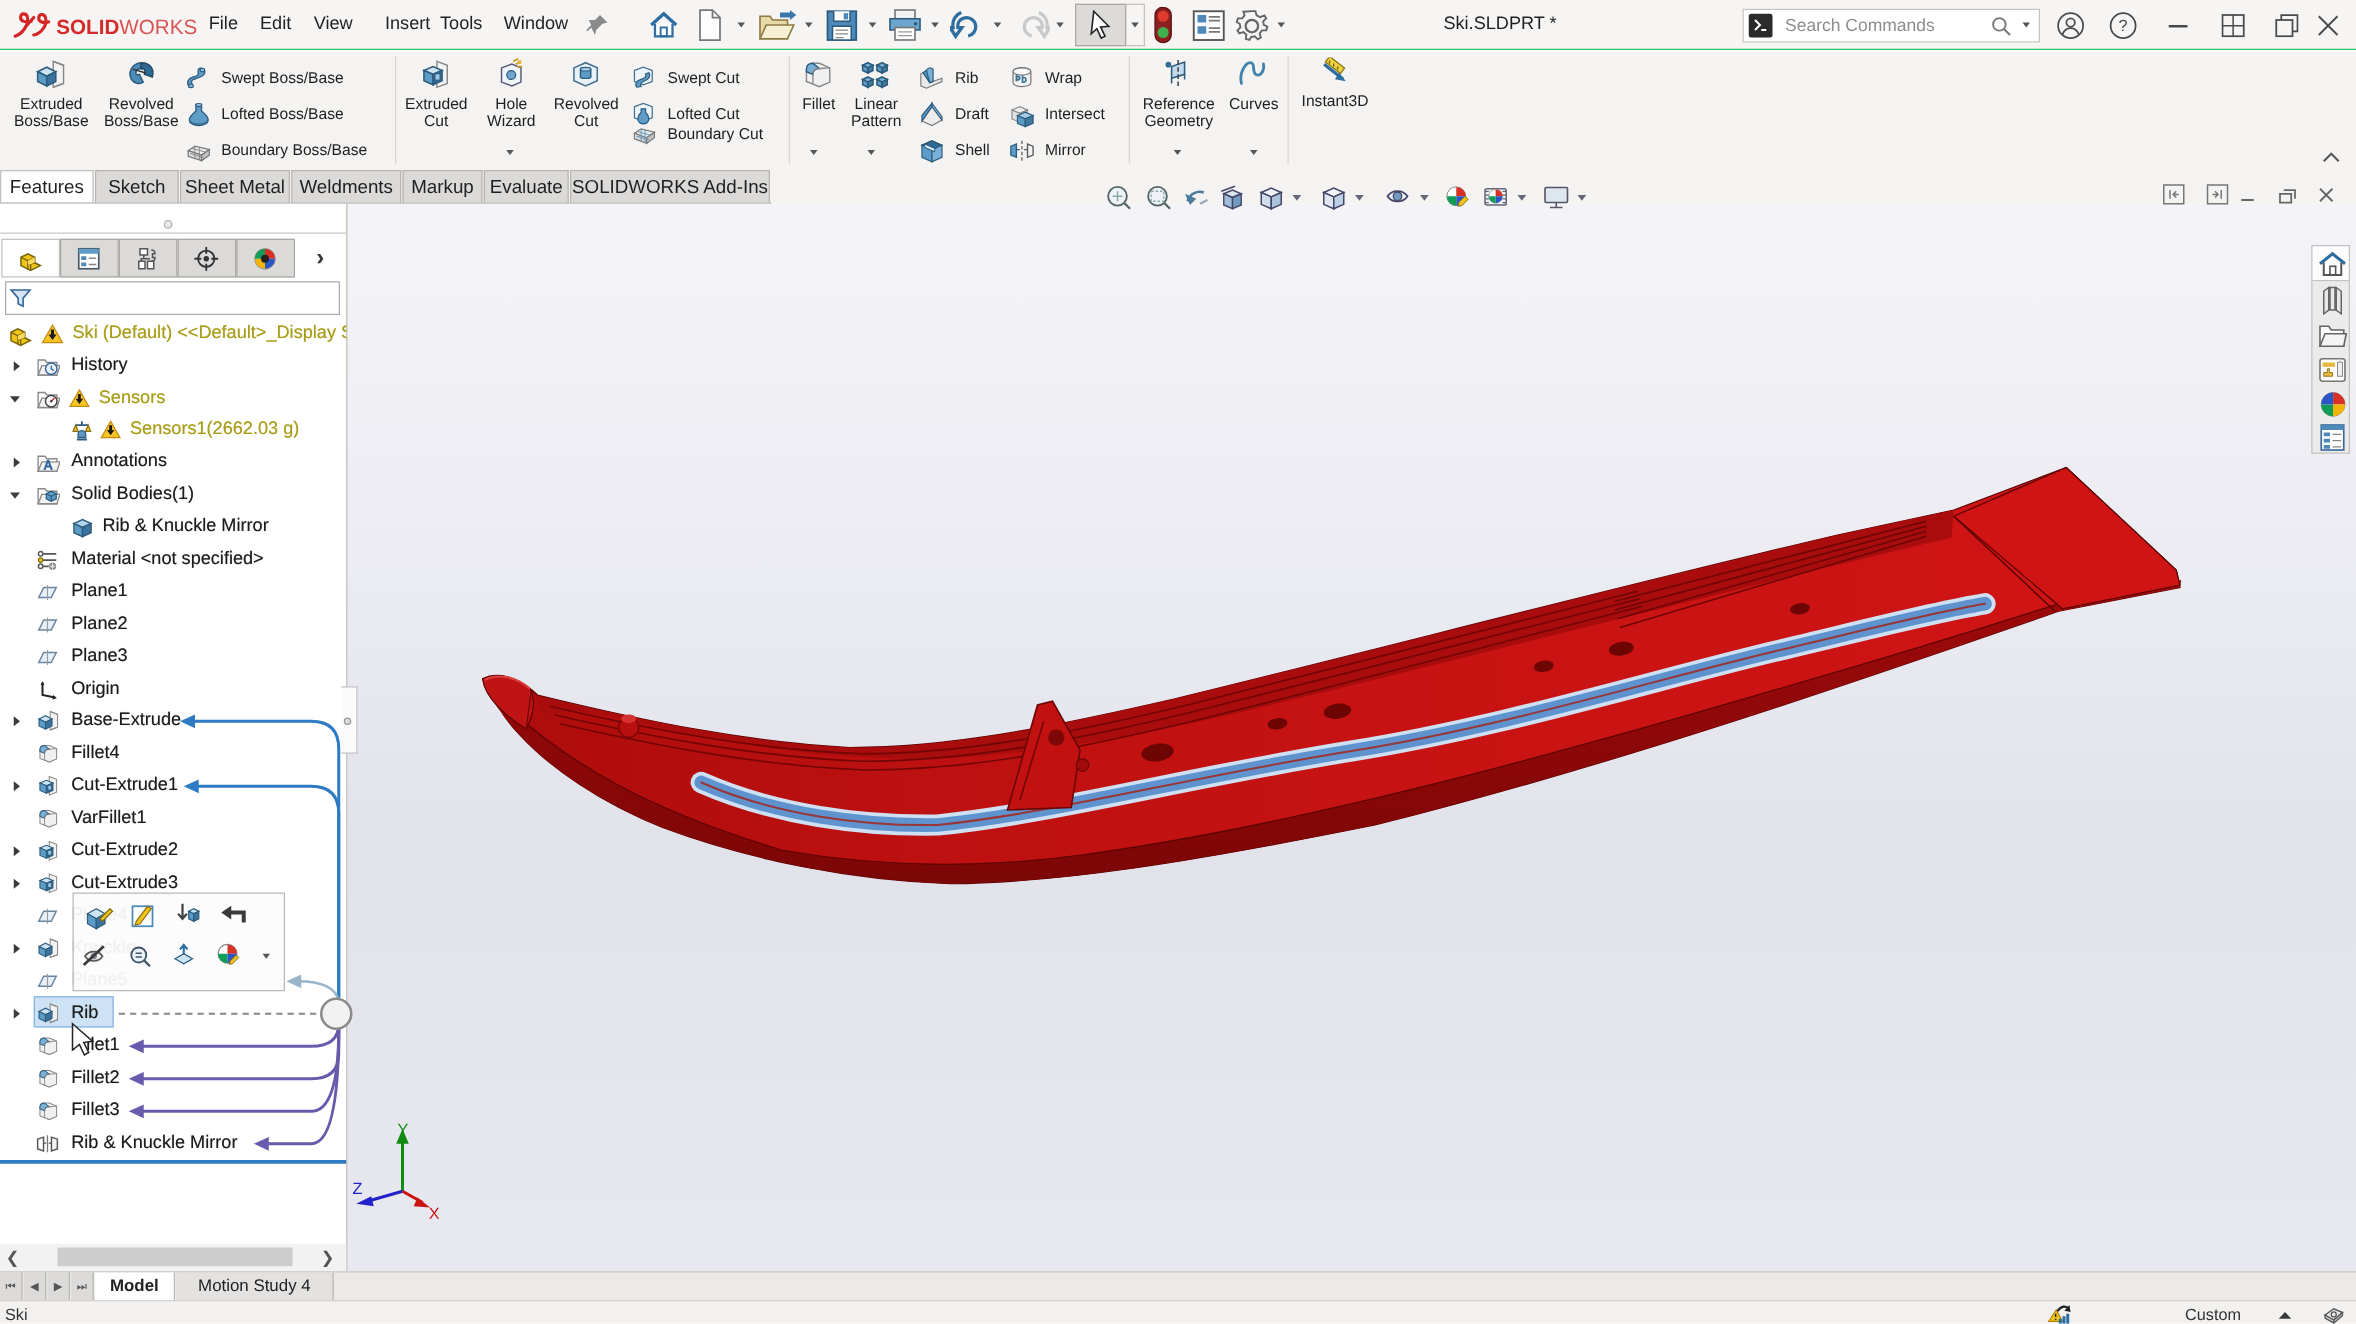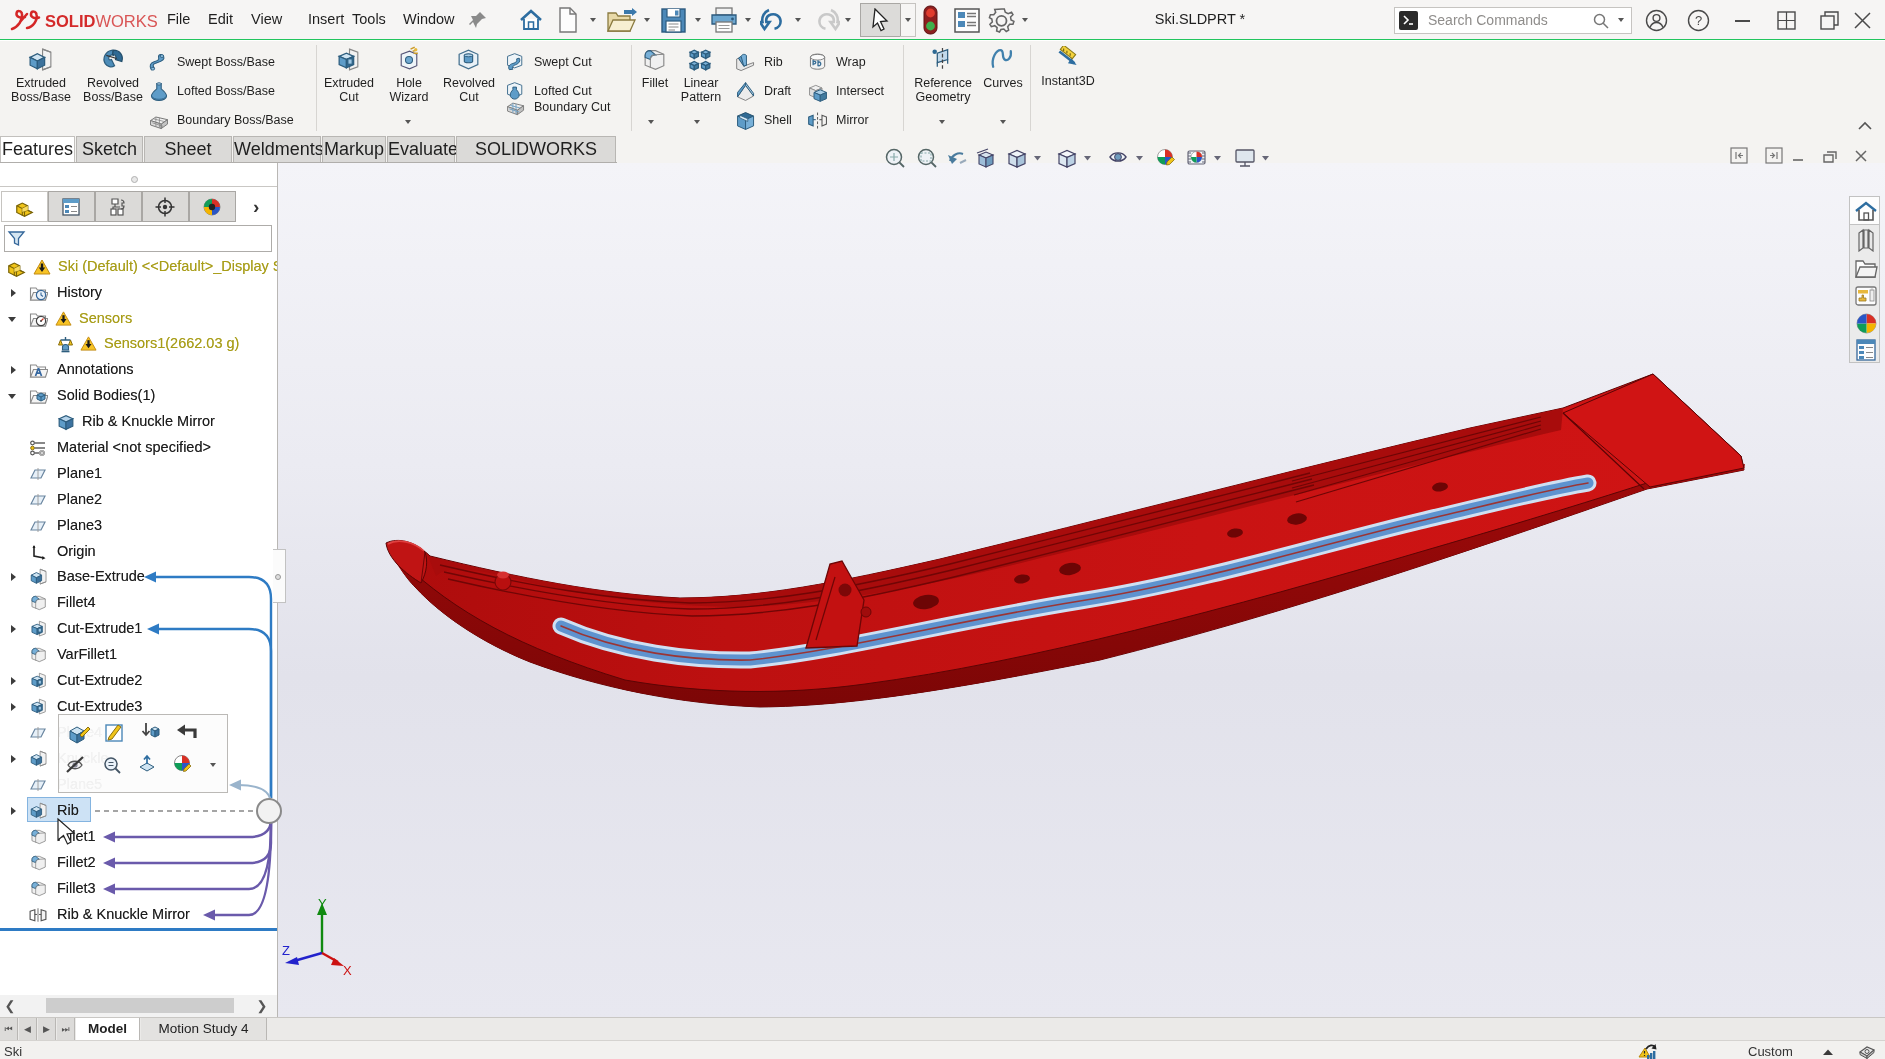--- a/index.html
+++ b/index.html
@@ -10,21 +10,21 @@
 
 #ribbon{position:absolute;left:0;top:41px;width:1885px;height:95px;background:#f4f3f1}
 .rsep{position:absolute;top:4px;height:86px;width:1px;background:#d7d5d2}
 .rbig{position:absolute;top:4px;text-align:center;font-size:12.5px;color:#1f1f1f;line-height:13.5px}
 .rbig .ic{display:block;margin:0 auto 3px}
 .rsm{position:absolute;height:24px;line-height:24px;font-size:12.5px;color:#1f1f1f;white-space:nowrap}
 .rsm .ic{display:inline-block;vertical-align:middle;margin-right:6px}
 .dd{position:absolute;width:0;height:0;border-left:3.5px solid transparent;border-right:3.5px solid transparent;border-top:4px solid #555}
 
 #tabrow{position:absolute;left:0;top:136px;width:1885px;height:27px;background:#f4f3f1}
-.tab{position:absolute;top:0;height:26px;background:#dbdad8;border:1px solid #b8b6b3;border-bottom:none;font-size:18px;color:#1f1f1f;text-align:center;line-height:25px}
+.tab{position:absolute;top:0;height:26px;background:#dbdad8;border:1px solid #b8b6b3;border-bottom:none;font-size:15px;color:#1f1f1f;text-align:center;line-height:25px}
 .tab.active{background:#fff;border-color:#c2c0bd}
 #tabline{position:absolute;left:0;top:162px;width:617px;height:1px;background:#b0aeab}
 
 #viewport{position:absolute;left:278px;top:163px;width:1607px;height:855px;background:linear-gradient(180deg,#f4f4f8 0%,#ebebf2 35%,#e2e2eb 60%,#e8e8f0 100%)}
 
 #leftpanel{position:absolute;left:0;top:163px;width:278px;height:855px;background:#fff;border-right:1px solid #b9b7b4}
 .ptab{position:absolute;top:28px;height:31px;background:#dbdad8;border:1px solid #a9a7a4}
 .treerow{position:absolute;left:0;width:260px;height:26px;font-size:14.5px;color:#1c1c1c;white-space:nowrap;text-shadow:0 0 0.6px rgba(30,30,30,0.55)}
 .treerow .txt{position:absolute;top:4px}
 .olive{color:#a89d18;text-shadow:0 0 0.6px rgba(168,157,24,0.65)}

